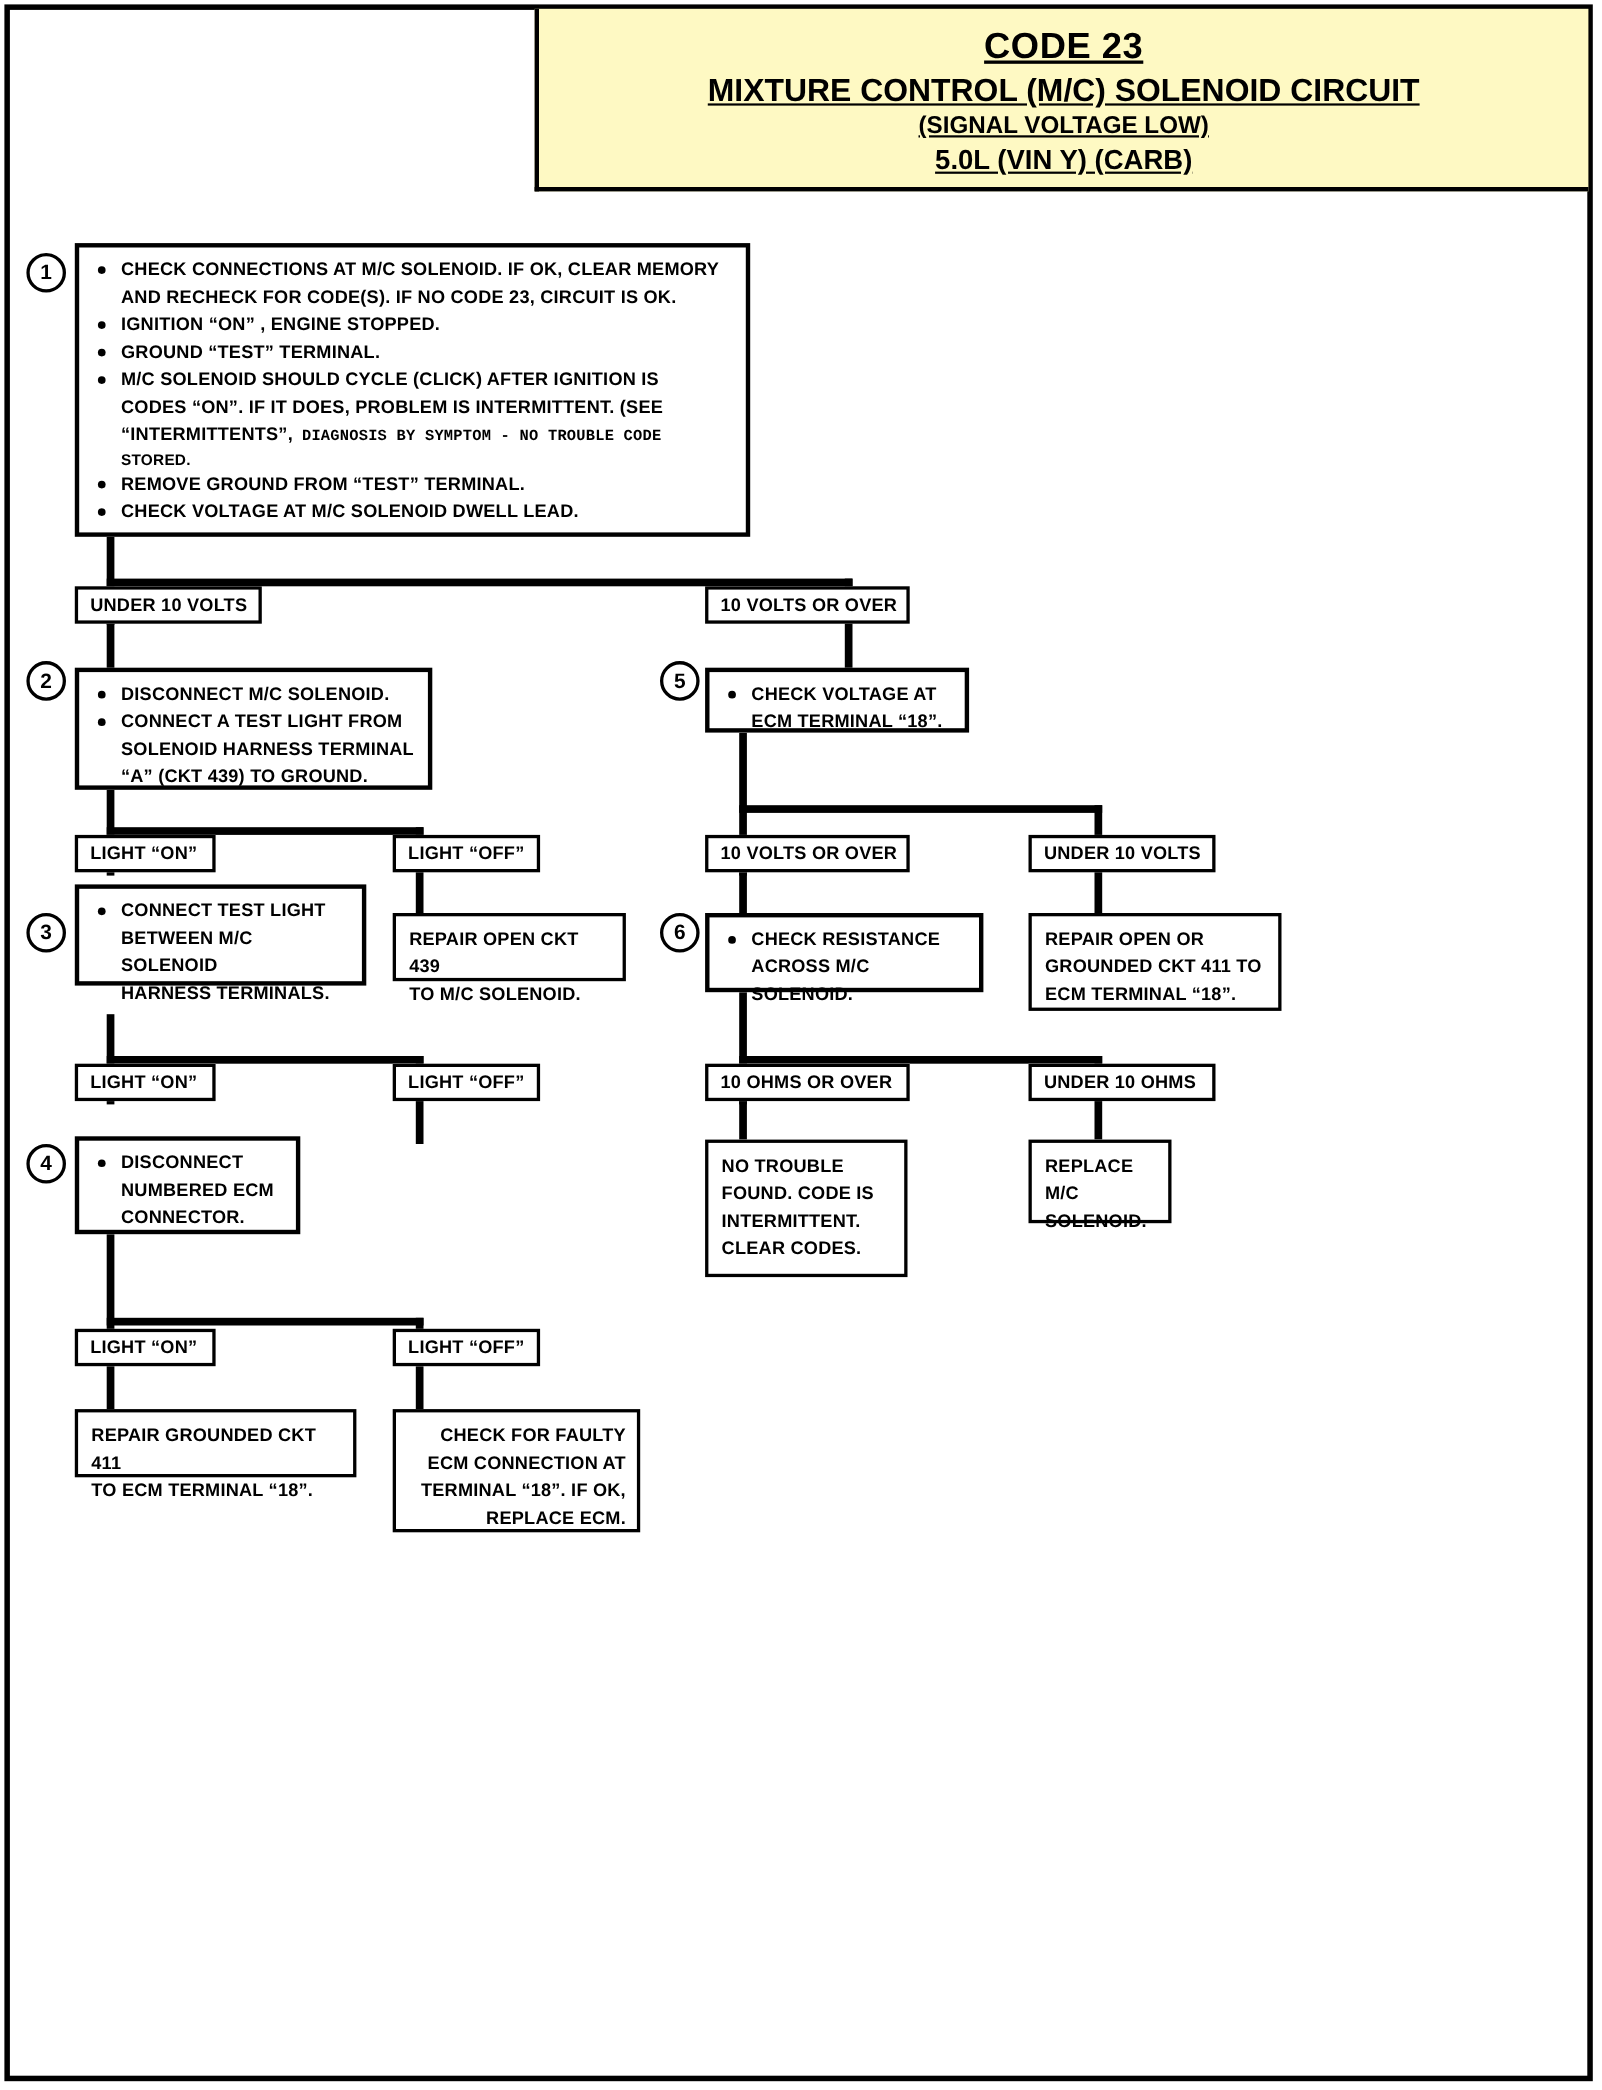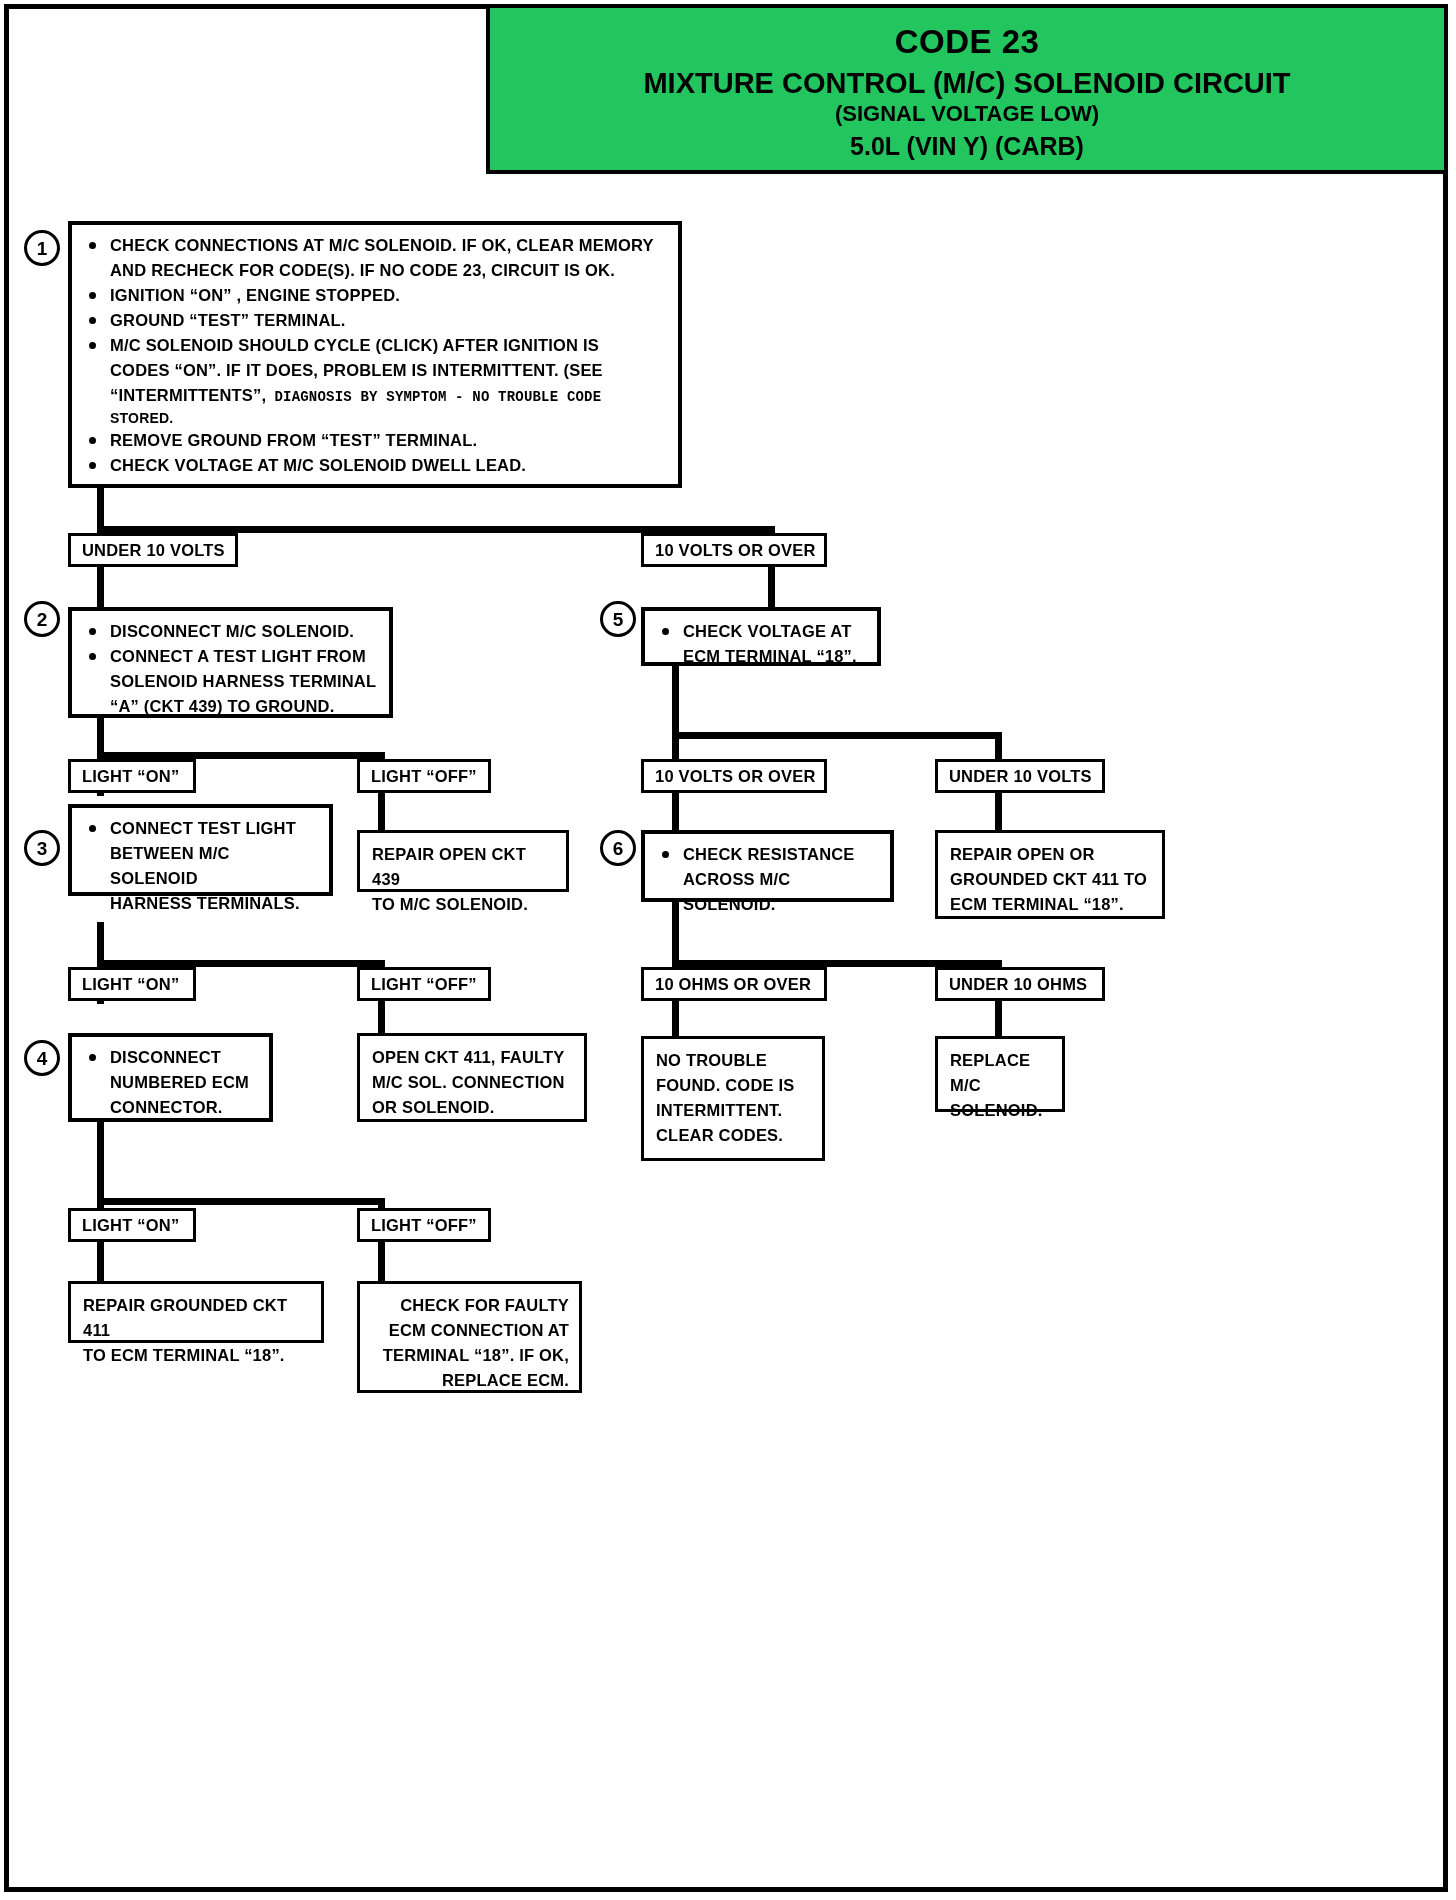--- a/index.html
+++ b/index.html
@@ -31,23 +31,24 @@
   
   #title-block {
     position: absolute;
     left: 486px;
     top: 8px;
     width: 958px;
     height: 166px;
     border-left: 4px solid #000;
     border-bottom: 4px solid #000;
     box-sizing: border-box;
-    background: #22c55e;
+    background: #fef9c3;
     text-align: center;
     padding-top: 14px;
+    text-decoration: underline;
   }
   .t-code {
     font-size: 33px;
     font-weight: bold;
     letter-spacing: 0.5px;
     line-height: 1.22;
   }
   .t-main {
     font-size: 29px;
     font-weight: bold;
@@ -312,25 +313,20 @@
     <span>4</span>
   </div>
   <div class="box step-box" style="left:68px; top:1033px; width:205px; height:89px;">
     <ul class="bl">
       <li>DISCONNECT</li>
       <li class="cont">NUMBERED ECM</li>
       <li class="cont">CONNECTOR.</li>
     </ul>
   </div>
 
-  <div class="box result-box" style="left:357px; top:1033px; width:230px; height:89px;">
-    <div>OPEN CKT 411, FAULTY</div>
-    <div>M/C SOL. CONNECTION</div>
-    <div>OR SOLENOID.</div>
-  </div>
 
   <div class="box result-box" style="left:641px; top:1036px; width:184px; height:125px;">
     <div>NO TROUBLE</div>
     <div>FOUND.  CODE  IS</div>
     <div>INTERMITTENT.</div>
     <div>CLEAR CODES.</div>
   </div>
 
   <div class="box result-box" style="left:935px; top:1036px; width:130px; height:76px;">
     <div>REPLACE M/C</div>

